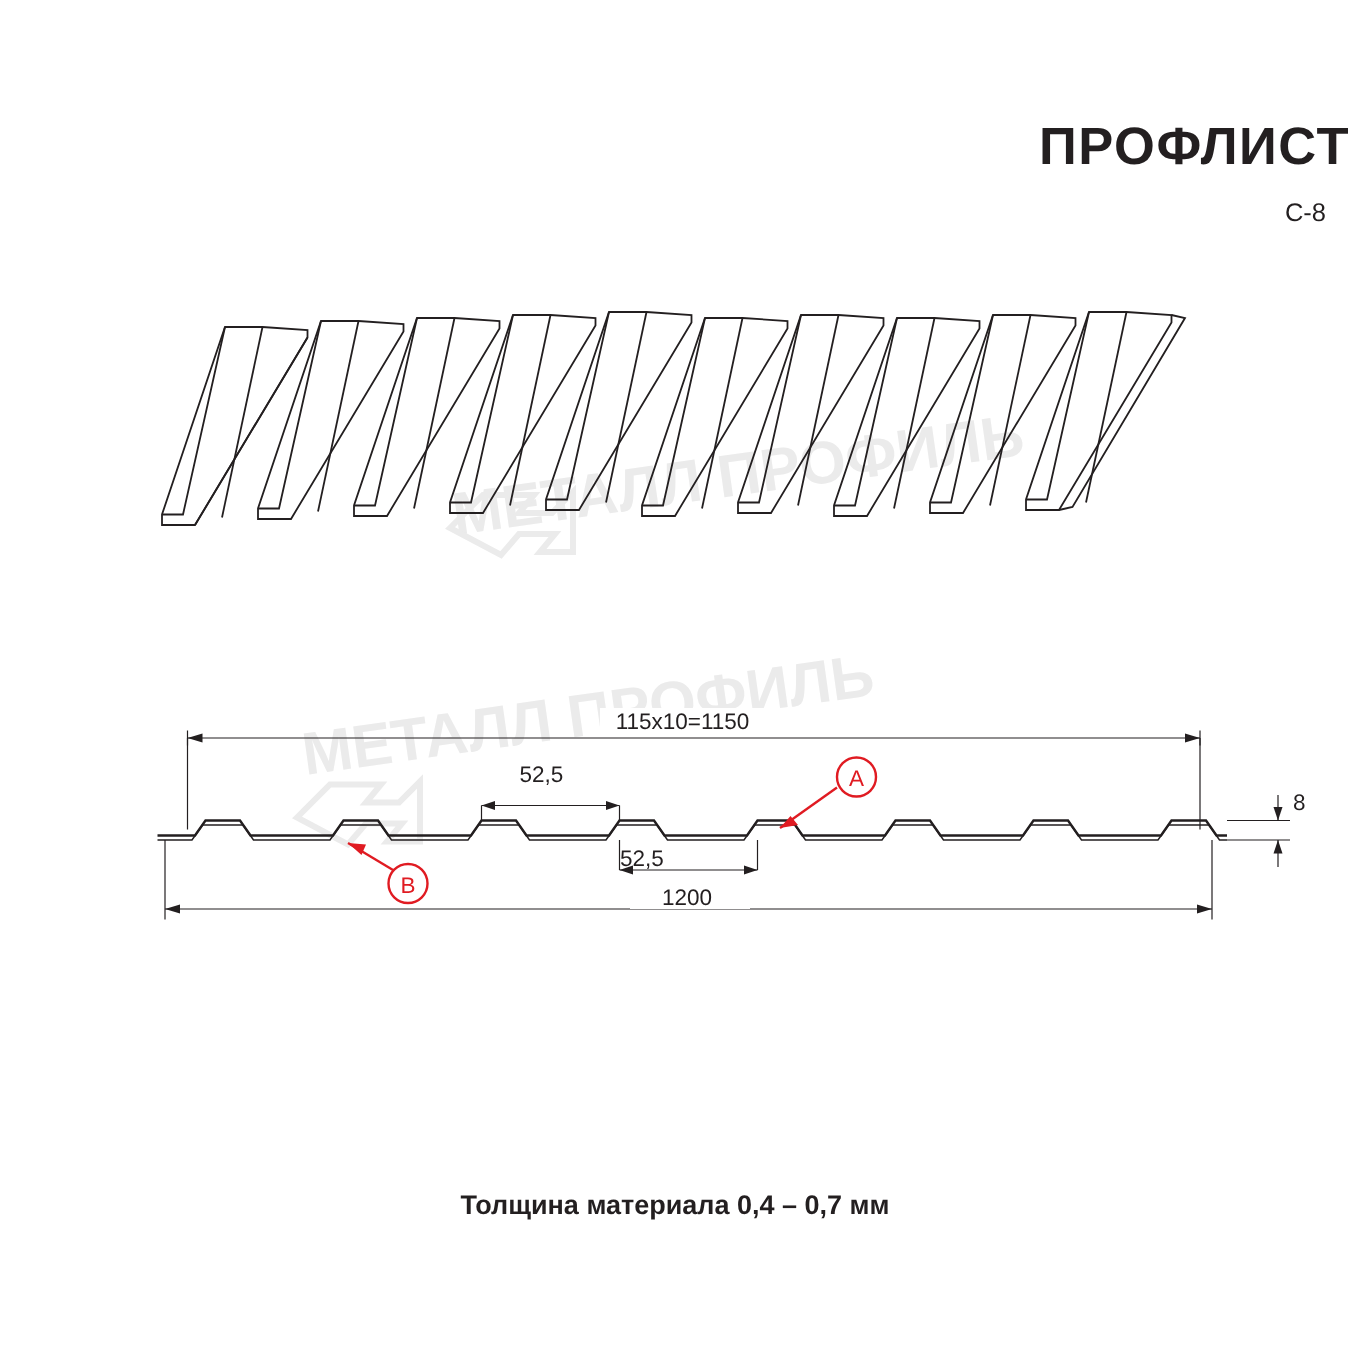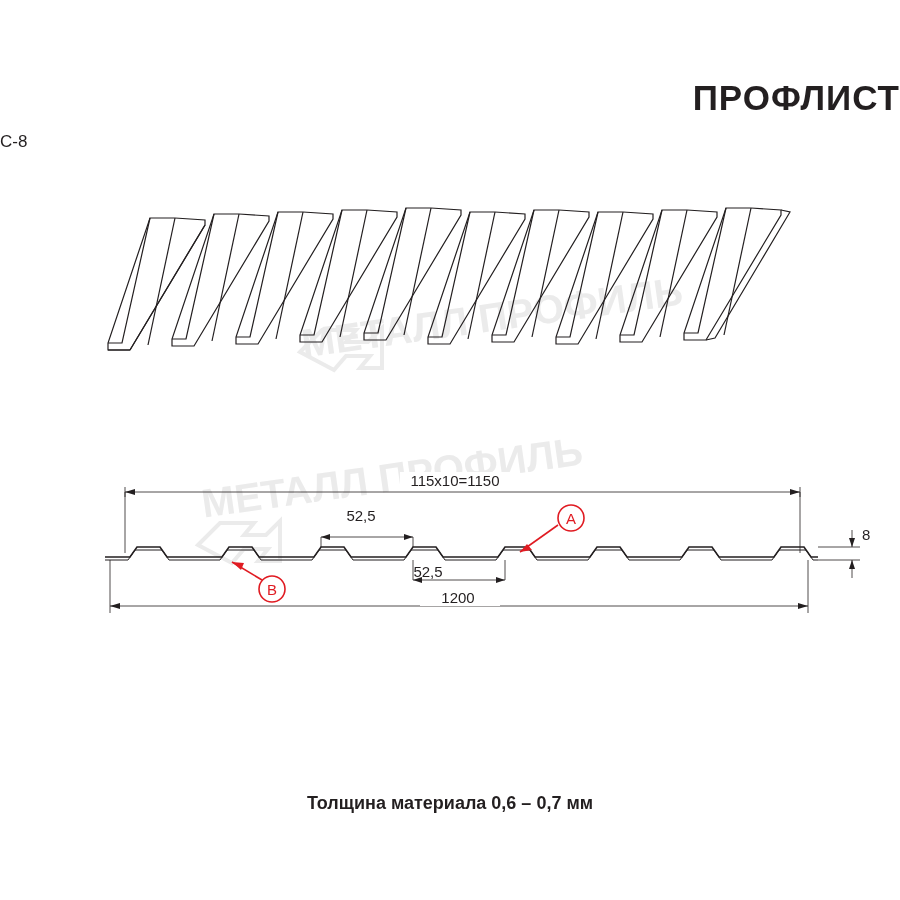--- a/index.html
+++ b/index.html
@@ -29,21 +29,21 @@
     font-size: 35px;
     font-weight: bold;
     letter-spacing: 1px;
     color: #231f20;
   }
   .subtitle {
     position: absolute;
     top: 132px;
     left: 0;
     width: 884px;
-    text-align: left;
+    text-align: right;
     font-size: 17px;
     color: #231f20;
   }
   .footer {
     position: absolute;
     top: 793px;
     left: 0;
     width: 900px;
     text-align: center;
     font-size: 18px;
@@ -246,15 +246,15 @@
 
     <g stroke="#e01b22" stroke-width="1.6" fill="none">
       <circle cx="272" cy="589" r="13"></circle>
       <path d="M262 580 L232 562"></path>
       <path d="M232 562 l9 8 l3 -7 z" fill="#e01b22" stroke="none"></path>
     </g>
     <text class="callout-text" x="272" y="595" text-anchor="middle">B</text>
 
   </svg>
 
-  <div class="footer">Толщина материала 0,6 – 0,7 мм</div>
+  <div class="footer">Толщина материала 0,4 – 0,7 мм</div>
 
 </div>
 
 </body></html>

